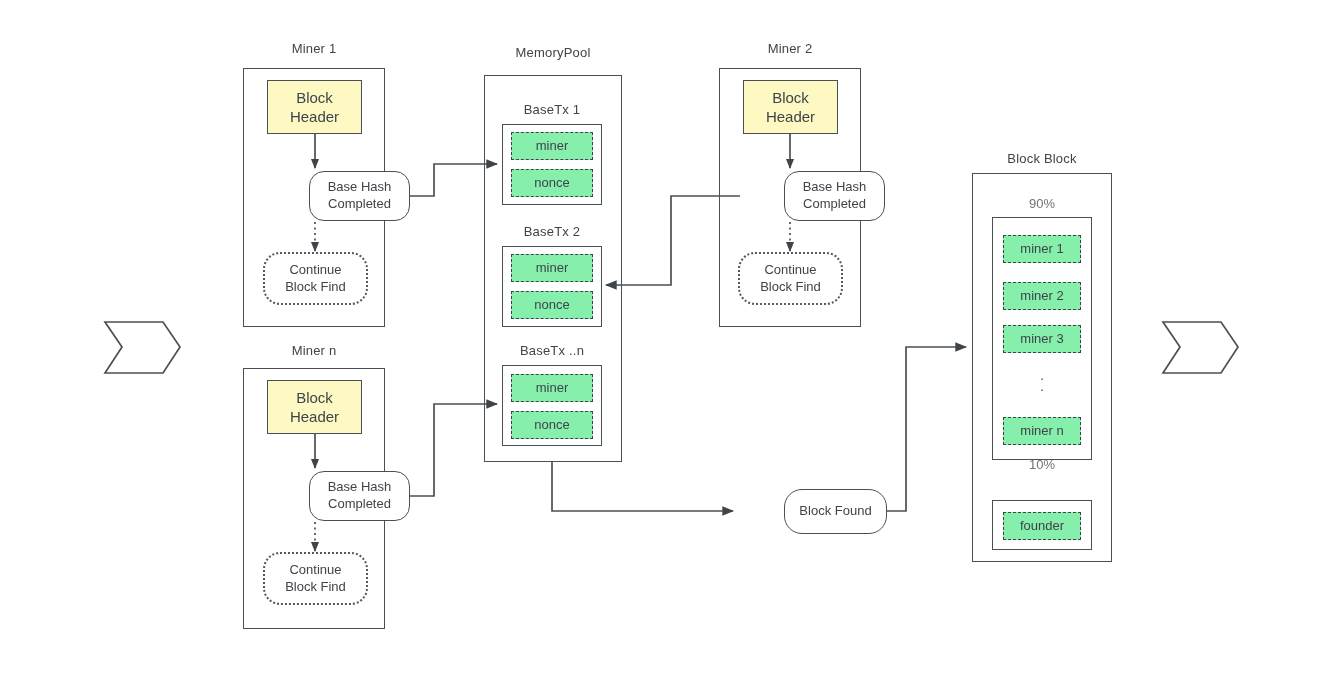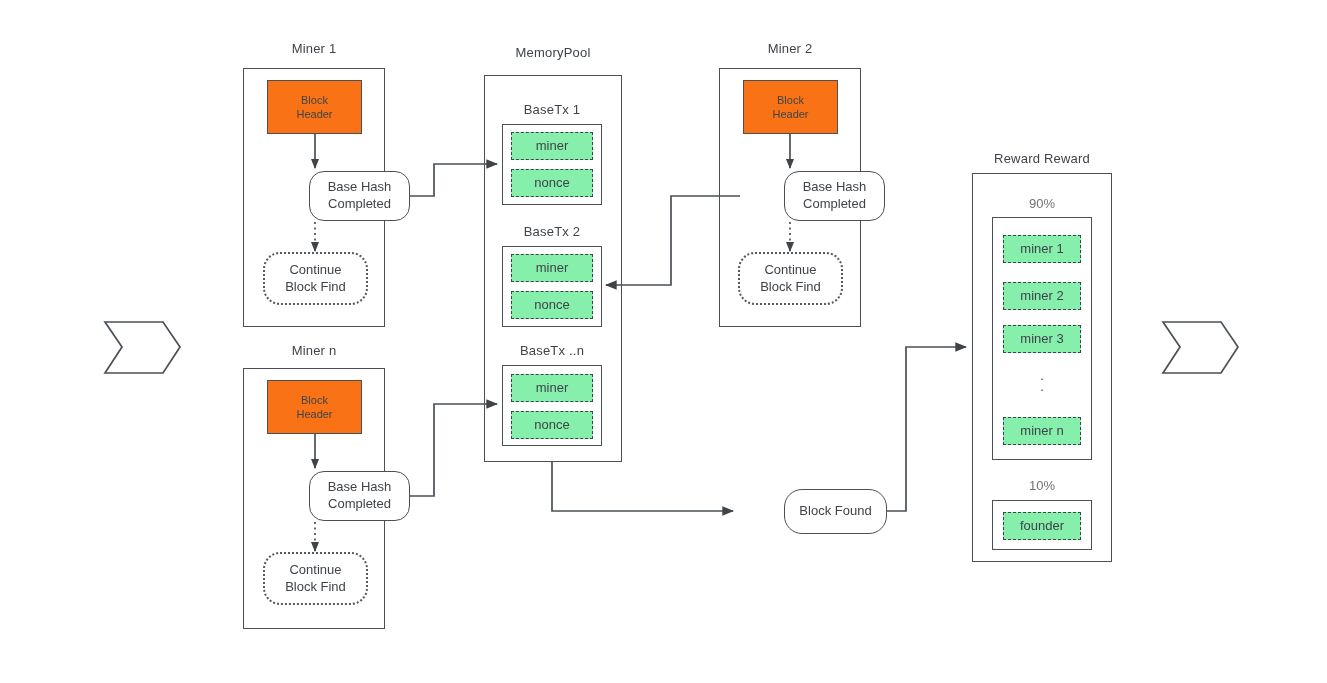--- a/index.html
+++ b/index.html
@@ -47,22 +47,22 @@
     color: #3e4449;
     line-height: 1;
     letter-spacing: 0.2px;
   }
   .container {
     border: 1.6px solid #4a5056;
     background: transparent;
   }
   .boxsolid {
     border: 1.6px solid #4a5056;
-    background: #f97316;
-    font-size: 11px;
+    background: #fef9c3;
+    font-size: 15px;
   }
   .boxdashed {
     border: 1.9px dashed #3f4449;
     background: #86efac;
     font-size: 13px;
   }
   .pill {
     border: 1.6px solid #4a5056;
     border-radius: 15px;
     background: #ffffff;
@@ -173,30 +173,30 @@
   <div class="node container" style="left:719px; top:68px; width:142px; height:259px;"></div>
   <div class="node boxsolid" style="left:743px; top:80px; width:95px; height:54px;">Block
 Header</div>
   <div class="node pill" style="left:740px; top:171px; width:101px; height:50px;">Base Hash
 Completed</div>
   <div class="node pilldotted" style="left:738px; top:252px; width:105px; height:53px;">Continue
 Block Find</div>
 
   <div class="node pill" style="left:740px; top:489px; width:103px; height:45px; border-radius:18px;">Block Found</div>
 
-  <div class="cap" style="left:972px; top:152px; width:140px;">Reward Reward</div>
+  <div class="cap" style="left:972px; top:152px; width:140px;">Block Block</div>
   <div class="node container" style="left:972px; top:173px; width:140px; height:389px;"></div>
 
   <div class="pct" style="left:972px; top:196px; width:140px;">90%</div>
   <div class="node container" style="left:992px; top:217px; width:100px; height:243px; background:#fff;"></div>
 
   <div class="node boxdashed" style="left:1003px; top:235px; width:78px; height:28px;">miner 1</div>
   <div class="node boxdashed" style="left:1003px; top:282px; width:78px; height:28px;">miner 2</div>
   <div class="node boxdashed" style="left:1003px; top:325px; width:78px; height:28px;">miner 3</div>
   <div class="dots" style="left:992px; top:370px; width:100px;">.
 .</div>
   <div class="node boxdashed" style="left:1003px; top:417px; width:78px; height:28px;">miner n</div>
 
-  <div class="pct" style="left:972px; top:478px; width:140px;">10%</div>
+  <div class="pct" style="left:972px; top:457px; width:140px;">10%</div>
   <div class="node container" style="left:992px; top:500px; width:100px; height:50px; background:#fff;"></div>
   <div class="node boxdashed" style="left:1003px; top:512px; width:78px; height:28px;">founder</div>
 
 </div>
 
 </body></html>

